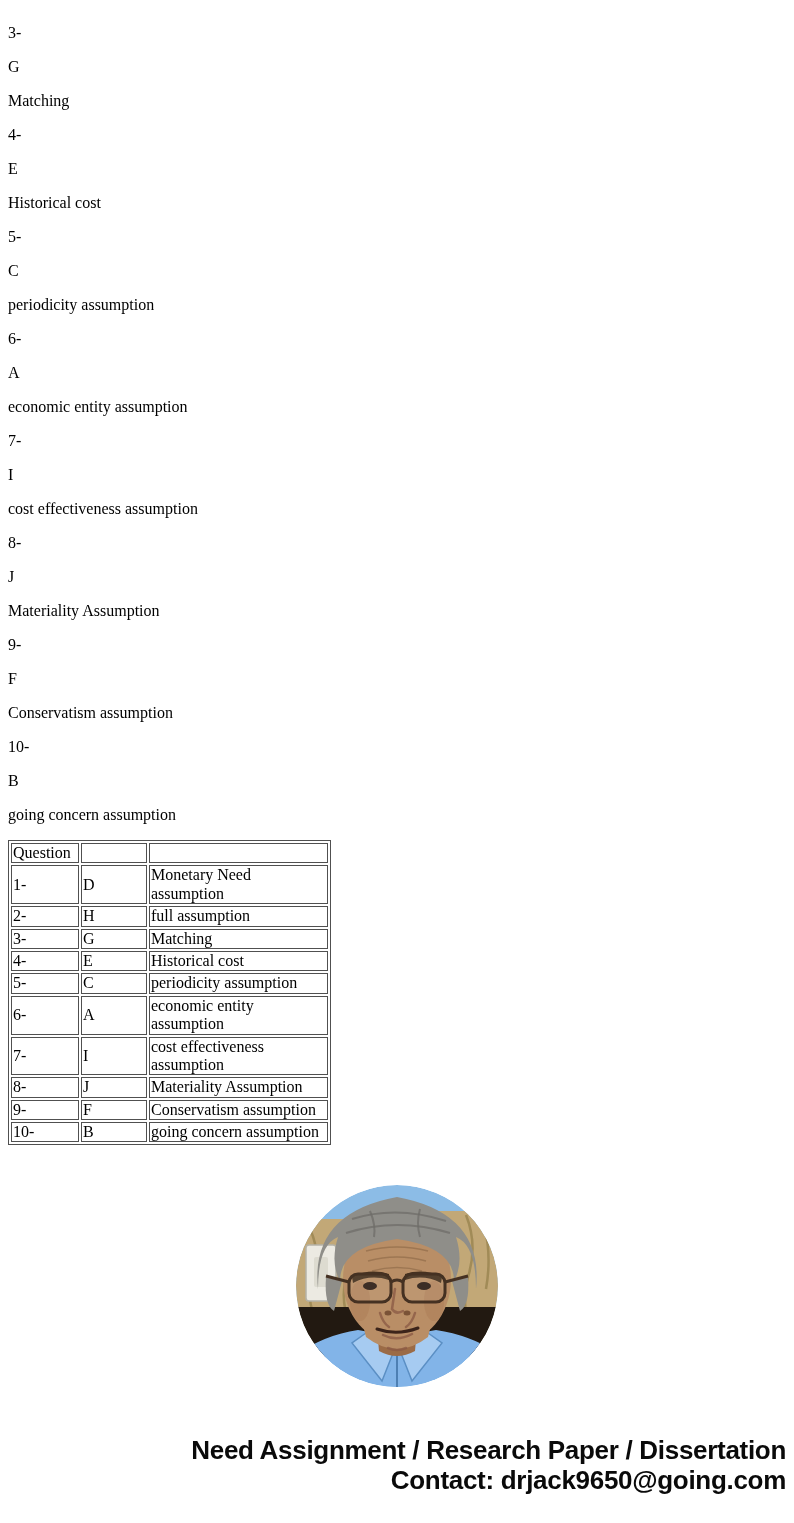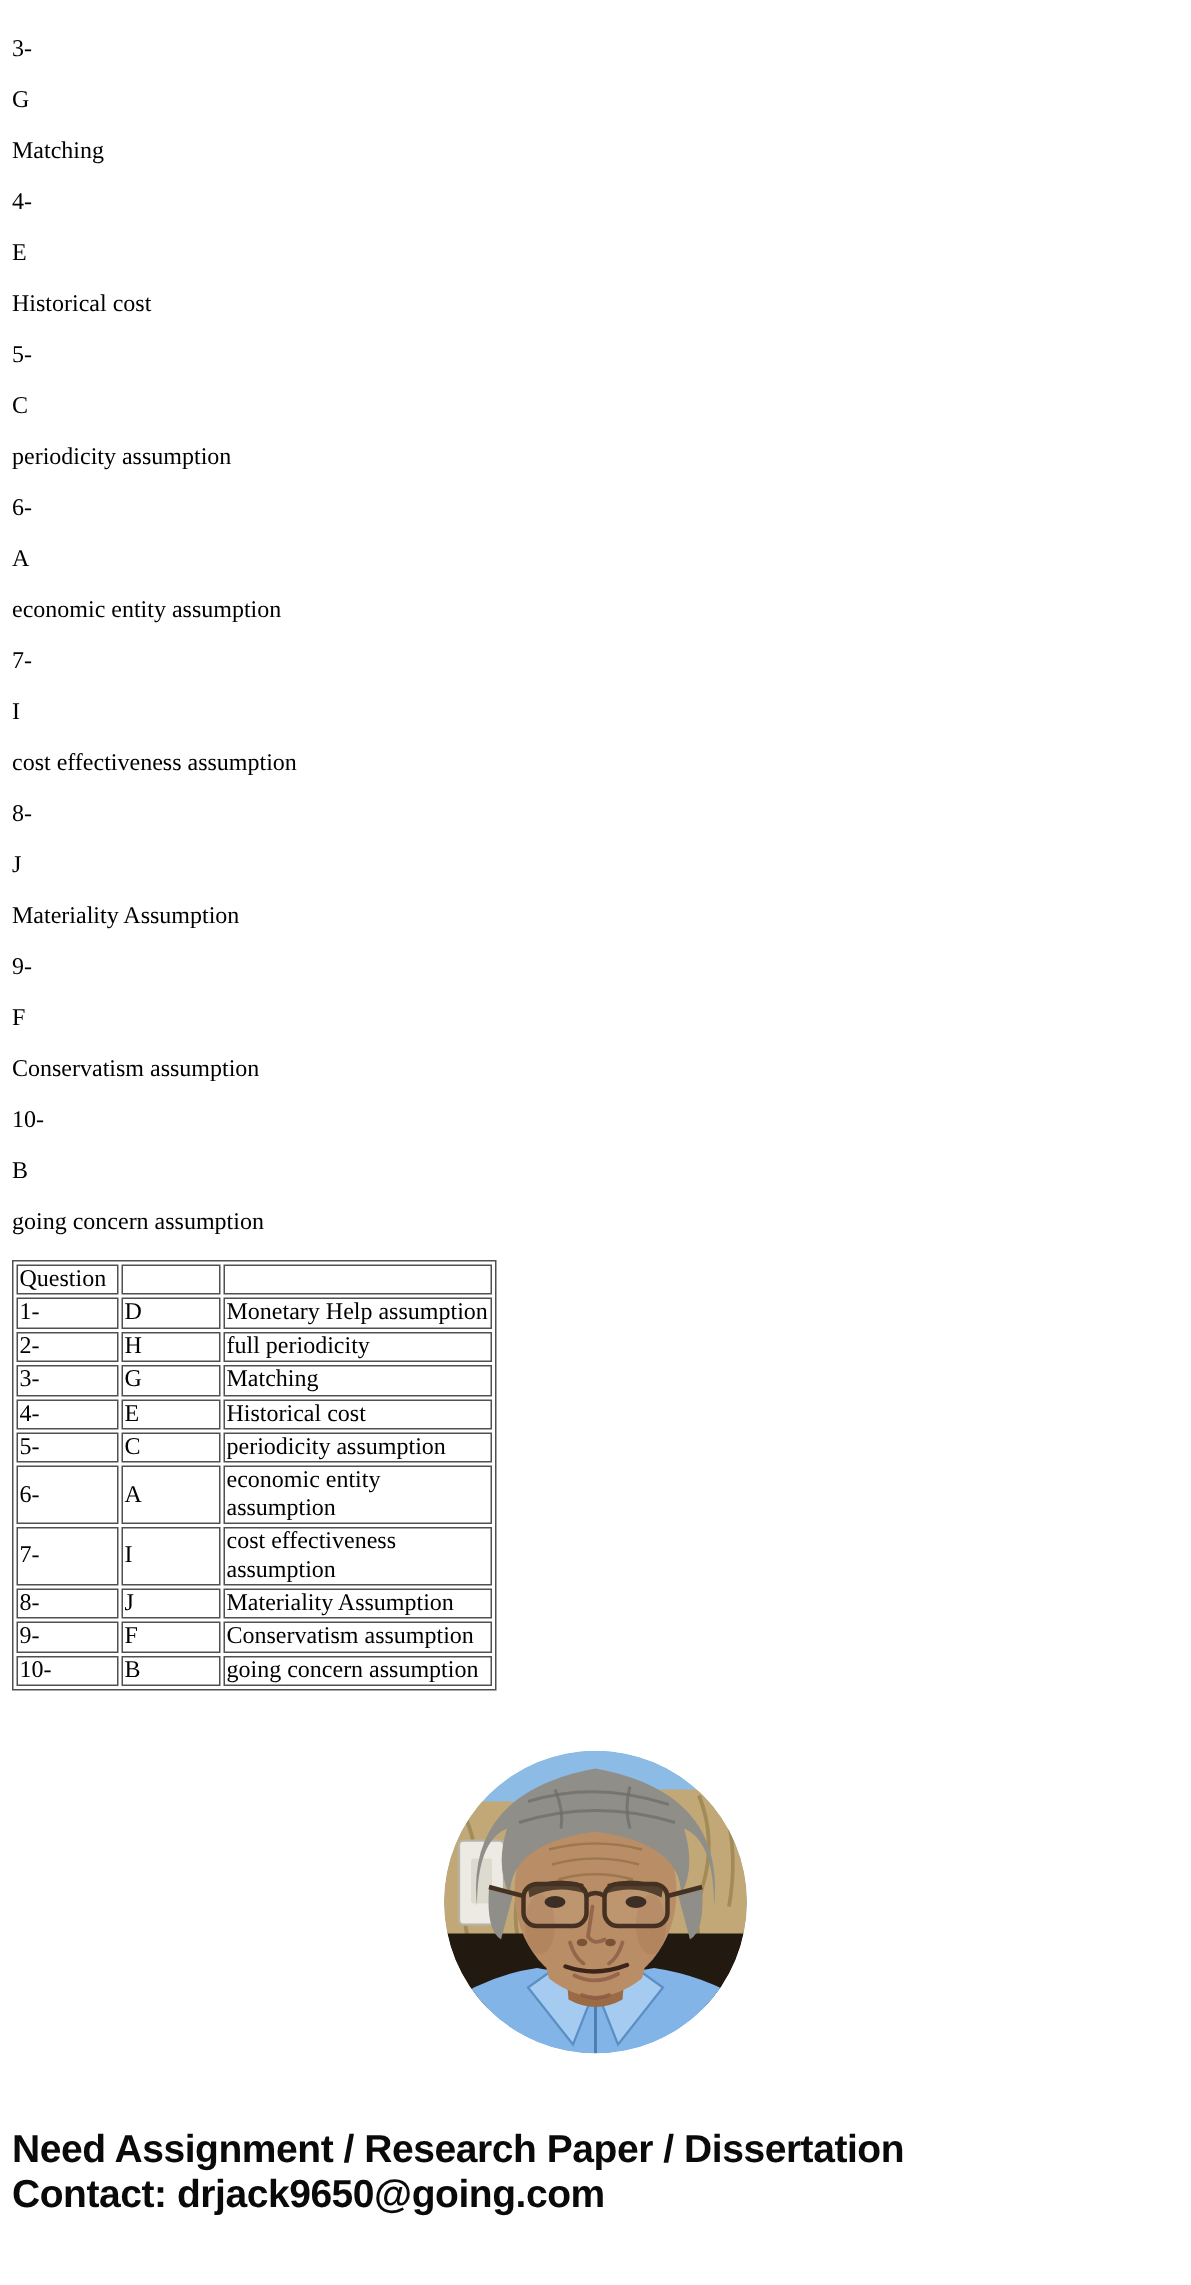--- a/index.html
+++ b/index.html
@@ -56,21 +56,21 @@
   .wrink { stroke: #96704e; fill: none; stroke-width: 1.6; opacity: .8; }
   .brow  { fill: #46321f; }
   .lens  { fill: rgba(250,250,255,0.07); stroke: var(--glasses); stroke-width: 3; }
   .gline { stroke: var(--glasses); stroke-width: 3; fill: none; }
   .shade { fill: #a5754f; opacity: .35; }
   .dkline{ stroke: #3c241a; stroke-width: 3; fill: none; stroke-linecap: round; }
   .mdline{ stroke: #8a5844; stroke-width: 2.5; fill: none; opacity: .75; stroke-linecap: round; }
 
   .footer {
     margin-top: 48px;
-    text-align: left;
+    text-align: right;
     font-family: "Liberation Sans", "DejaVu Sans", sans-serif;
     font-weight: 700;
     font-size: 26px;
     line-height: 30px;
     letter-spacing: -0.3px;
     color: #0a0a0a;
   }
 </style>
 </head>
 <body>
@@ -107,26 +107,26 @@
   <table class="answers">
     <tbody>
       <tr>
         <td class="c1">Question</td>
         <td class="c2"></td>
         <td class="c3"></td>
       </tr>
       <tr>
         <td class="c1">1-</td>
         <td class="c2">D</td>
-        <td class="c3">Monetary Help assumption</td>
+        <td class="c3">Monetary Need assumption</td>
       </tr>
       <tr>
         <td class="c1">2-</td>
         <td class="c2">H</td>
-        <td class="c3">full periodicity</td>
+        <td class="c3">full assumption</td>
       </tr>
       <tr>
         <td class="c1">3-</td>
         <td class="c2">G</td>
         <td class="c3">Matching</td>
       </tr>
       <tr>
         <td class="c1">4-</td>
         <td class="c2">E</td>
         <td class="c3">Historical cost</td>

